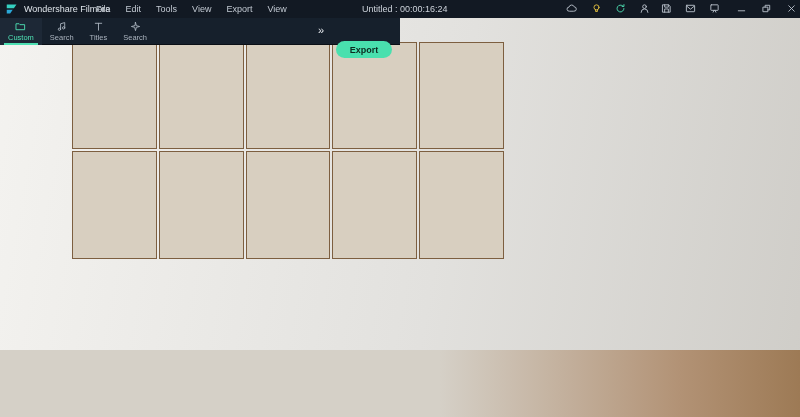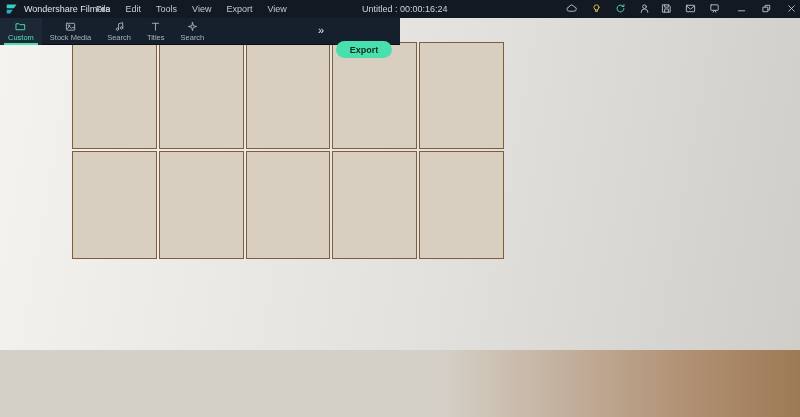--- a/index.html
+++ b/index.html
@@ -273,30 +273,20 @@
           <span class="ic">
             <svg width="11" height="11" viewBox="0 0 24 24" fill="none" stroke="currentColor" stroke-width="2" stroke-linecap="round" stroke-linejoin="round">
               <path d="M3 6h6l2 2h10v11H3z"></path>
             </svg>
           </span>
           <span class="tlabel">Custom</span>
         </div>
         <div class="tab">
           <span class="ic">
             <svg width="11" height="11" viewBox="0 0 24 24" fill="none" stroke="currentColor" stroke-width="2" stroke-linecap="round" stroke-linejoin="round">
-              <rect x="3" y="5" width="18" height="15" rx="1"></rect>
-              <circle cx="8.5" cy="10" r="1.8"></circle>
-              <path d="M5 17l5-5 4 4 3-3 4 4"></path>
-            </svg>
-          </span>
-          <span class="tlabel">Stock Media</span>
-        </div>
-        <div class="tab">
-          <span class="ic">
-            <svg width="11" height="11" viewBox="0 0 24 24" fill="none" stroke="currentColor" stroke-width="2" stroke-linecap="round" stroke-linejoin="round">
               <path d="M10 18V6l9-2.5V15"></path>
               <circle cx="7.5" cy="18" r="2.5"></circle>
               <circle cx="16.5" cy="15" r="2.5"></circle>
             </svg>
           </span>
           <span class="tlabel">Search</span>
         </div>
         <div class="tab">
           <span class="ic">
             <svg width="11" height="11" viewBox="0 0 24 24" fill="none" stroke="currentColor" stroke-width="2" stroke-linecap="round" stroke-linejoin="round">

